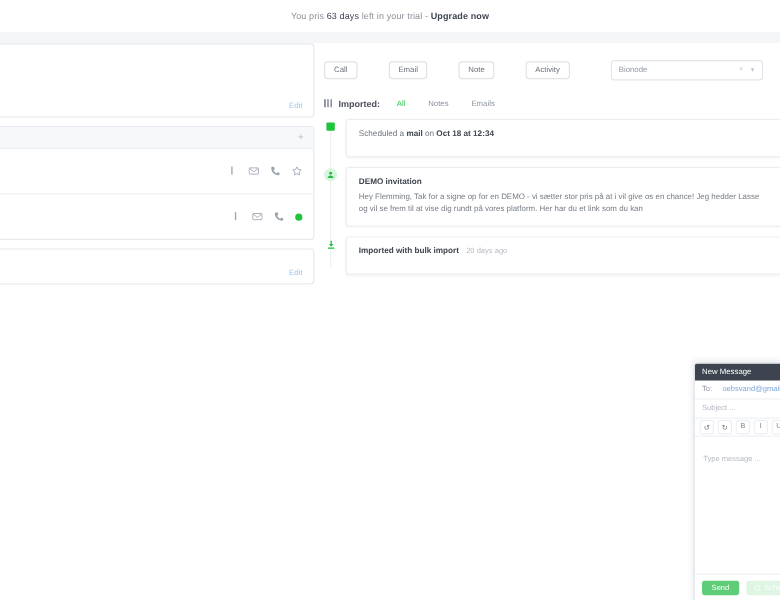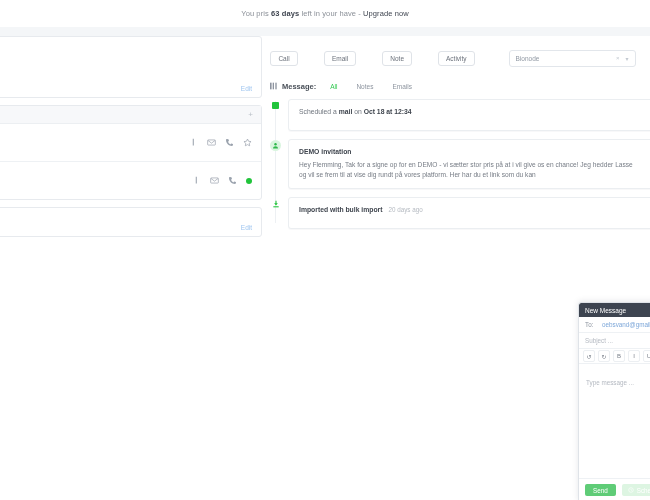--- a/index.html
+++ b/index.html
@@ -15,22 +15,22 @@
 
   .app { position: relative; width: 650px; height: 500px; background: #ffffff; }
 
   
   .trial-banner {
     position: absolute; left: 0; top: 0; width: 650px; height: 27px;
     background: #ffffff; border-bottom: 1px solid #e9ecef;
     display: flex; align-items: center; justify-content: center;
   }
   .trial-text { font-size: 7.5px; color: #8b9098; letter-spacing: .1px; white-space: nowrap; }
-  .trial-text b { color: #3f4550; font-weight: bold; }
-  .trial-link { color: #3f4550; font-weight: normal; text-decoration: none; }
+  .trial-text b { color: #3f4550; font-weight: normal; }
+  .trial-link { color: #3f4550; font-weight: bold; text-decoration: none; }
 
   .page-bg {
     position: absolute; left: 0; top: 27px; width: 650px; height: 9px;
     background: #f4f6f8;
   }
 
   
   .left-col {
     position: absolute; left: -10px; top: 36px; width: 272px;
   }
@@ -165,21 +165,21 @@
     font-family: "Liberation Sans", sans-serif;
   }
   .btn-schedule svg { display: block; }
 </style>
 </head>
 <body>
 
 <div class="app">
 
   <div class="trial-banner">
-    <div class="trial-text"><span>You pris </span><b>63 days</b><span> left in your have - </span><a href="#" class="trial-link">Upgrade now</a></div>
+    <div class="trial-text"><span>You pris </span><b>63 days</b><span> left in your trial - </span><a href="#" class="trial-link">Upgrade now</a></div>
   </div>
   <div class="page-bg"></div>
 
   <div class="left-col">
 
     <div class="card card-tall">
       <a href="#" class="card-edit">Edit</a>
     </div>
 
     <div class="card card-list">
@@ -253,21 +253,21 @@
     </div>
 
     <div class="timeline-head">
       <span class="tl-icon">
         <svg viewBox="0 0 12 12" width="8" height="8" fill="currentColor">
           <rect x="0" y="1" width="2.4" height="10"></rect>
             <rect x="4" y="1" width="2" height="10"></rect>
             <rect x="8" y="1" width="2" height="10"></rect>
         </svg>
       </span>
-      <span class="tl-title">Message:</span>
+      <span class="tl-title">Imported:</span>
       <span class="tl-filter active">All</span>
       <span class="tl-filter">Notes</span>
       <span class="tl-filter">Emails</span>
     </div>
 
     <div class="timeline">
       <div class="rail"></div>
 
       <div class="tl-item">
         <span class="marker">

